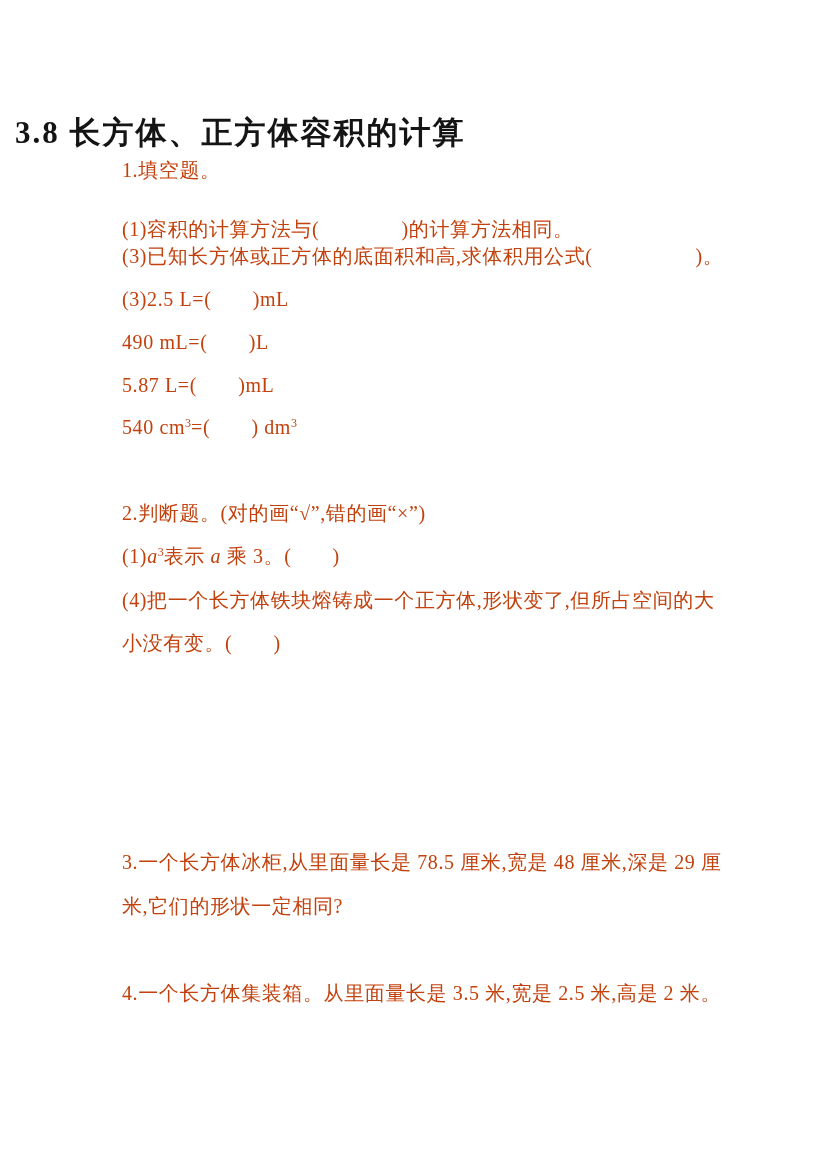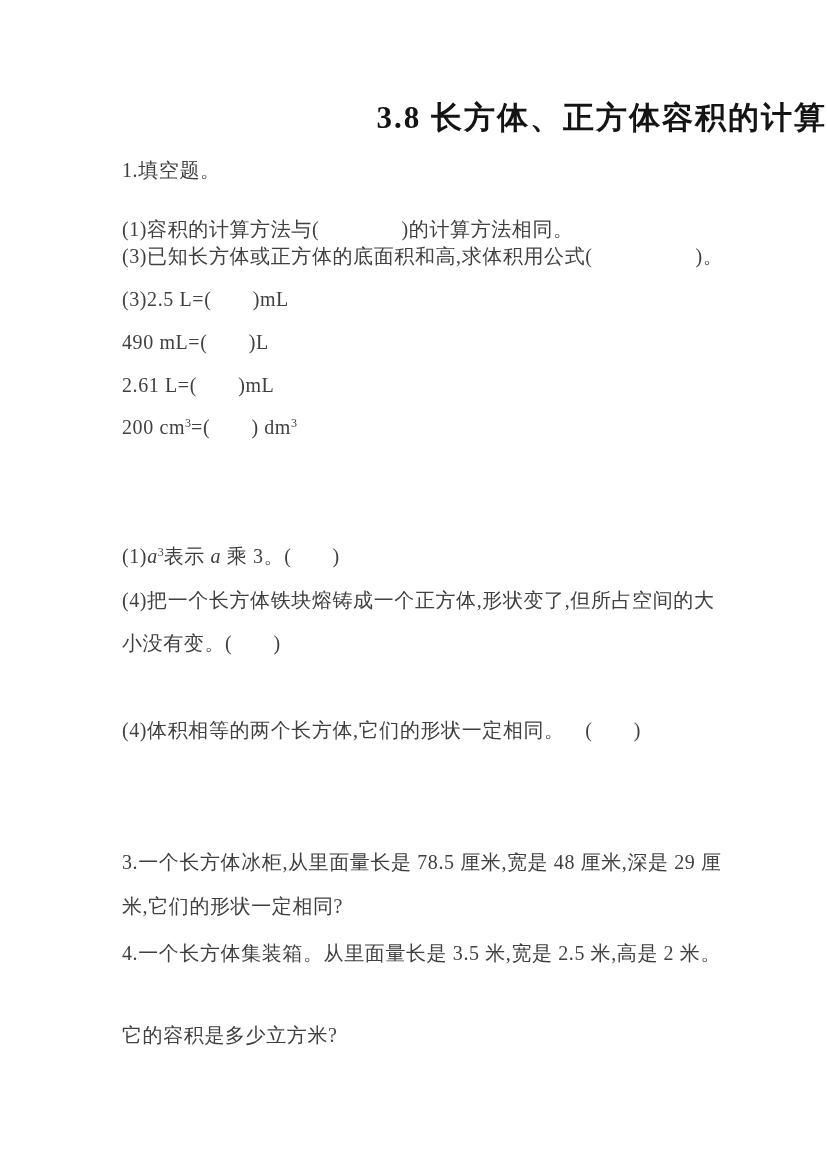--- a/index.html
+++ b/index.html
@@ -15,36 +15,36 @@
     background: #ffffff;
     overflow: hidden;
     font-family: "Liberation Serif", serif;
     color: #1c1c1c;
   }
   .title {
     position: absolute;
     top: 97px;
     left: 0;
     right: 0;
-    margin: 0;
-    text-align: right;
+    margin: 15px;
+    text-align: left;
     font-size: 31px;
     font-weight: 600;
     letter-spacing: 2px;
     color: #141414;
   }
   .ln {
     position: absolute;
     left: 122px;
     right: 100px;
     font-size: 20px;
     line-height: 26px;
     letter-spacing: 0.6px;
     white-space: pre;
-    color: #404040;
+    color: #c2410c;
   }
   .ln sup {
     font-size: 12px;
     line-height: 0;
     vertical-align: 7px;
     letter-spacing: 0;
   }
   .ln i {
     font-style: italic;
     font-family: "Liberation Serif", serif;
@@ -55,27 +55,26 @@
 
 <div class="page">
 
   <h1 class="title">3.8 长方体、正方体容积的计算</h1>
 
   <div class="ln" style="top:157px">1.填空题。</div>
   <div class="ln" style="top:216px">(1)容积的计算方法与(　　　　)的计算方法相同。</div>
   <div class="ln" style="top:243px">(3)已知长方体或正方体的底面积和高,求体积用公式(　　　　　)。</div>
   <div class="ln" style="top:286px">(3)2.5 L=(　　)mL</div>
   <div class="ln" style="top:329px">490 mL=(　　)L</div>
-  <div class="ln" style="top:372px">2.61 L=(　　)mL</div>
-  <div class="ln" style="top:414px"><span>200 cm</span><sup>3</sup><span>=(　　) dm</span><sup>3</sup></div>
+  <div class="ln" style="top:372px">5.87 L=(　　)mL</div>
+  <div class="ln" style="top:414px"><span>540 cm</span><sup>3</sup><span>=(　　) dm</span><sup>3</sup></div>
 
+  <div class="ln" style="top:500px">2.判断题。(对的画“√”,错的画“×”)</div>
   <div class="ln" style="top:543px"><span>(1)</span><i>a</i><sup>3</sup><span>表示 </span><i>a</i><span> 乘 3。(　　)</span></div>
   <div class="ln" style="top:587px">(4)把一个长方体铁块熔铸成一个正方体,形状变了,但所占空间的大</div>
   <div class="ln" style="top:630px">小没有变。(　　)</div>
-  <div class="ln" style="top:717px">(4)体积相等的两个长方体,它们的形状一定相同。　(　　)</div>
 
   <div class="ln" style="top:849px">3.一个长方体冰柜,从里面量长是 78.5 厘米,宽是 48 厘米,深是 29 厘</div>
   <div class="ln" style="top:893px">米,它们的形状一定相同?</div>
 
-  <div class="ln" style="top:940px">4.一个长方体集装箱。从里面量长是 3.5 米,宽是 2.5 米,高是 2 米。</div>
-  <div class="ln" style="top:1022px">它的容积是多少立方米?</div>
+  <div class="ln" style="top:980px">4.一个长方体集装箱。从里面量长是 3.5 米,宽是 2.5 米,高是 2 米。</div>
 
 </div>
 
 </body></html>

